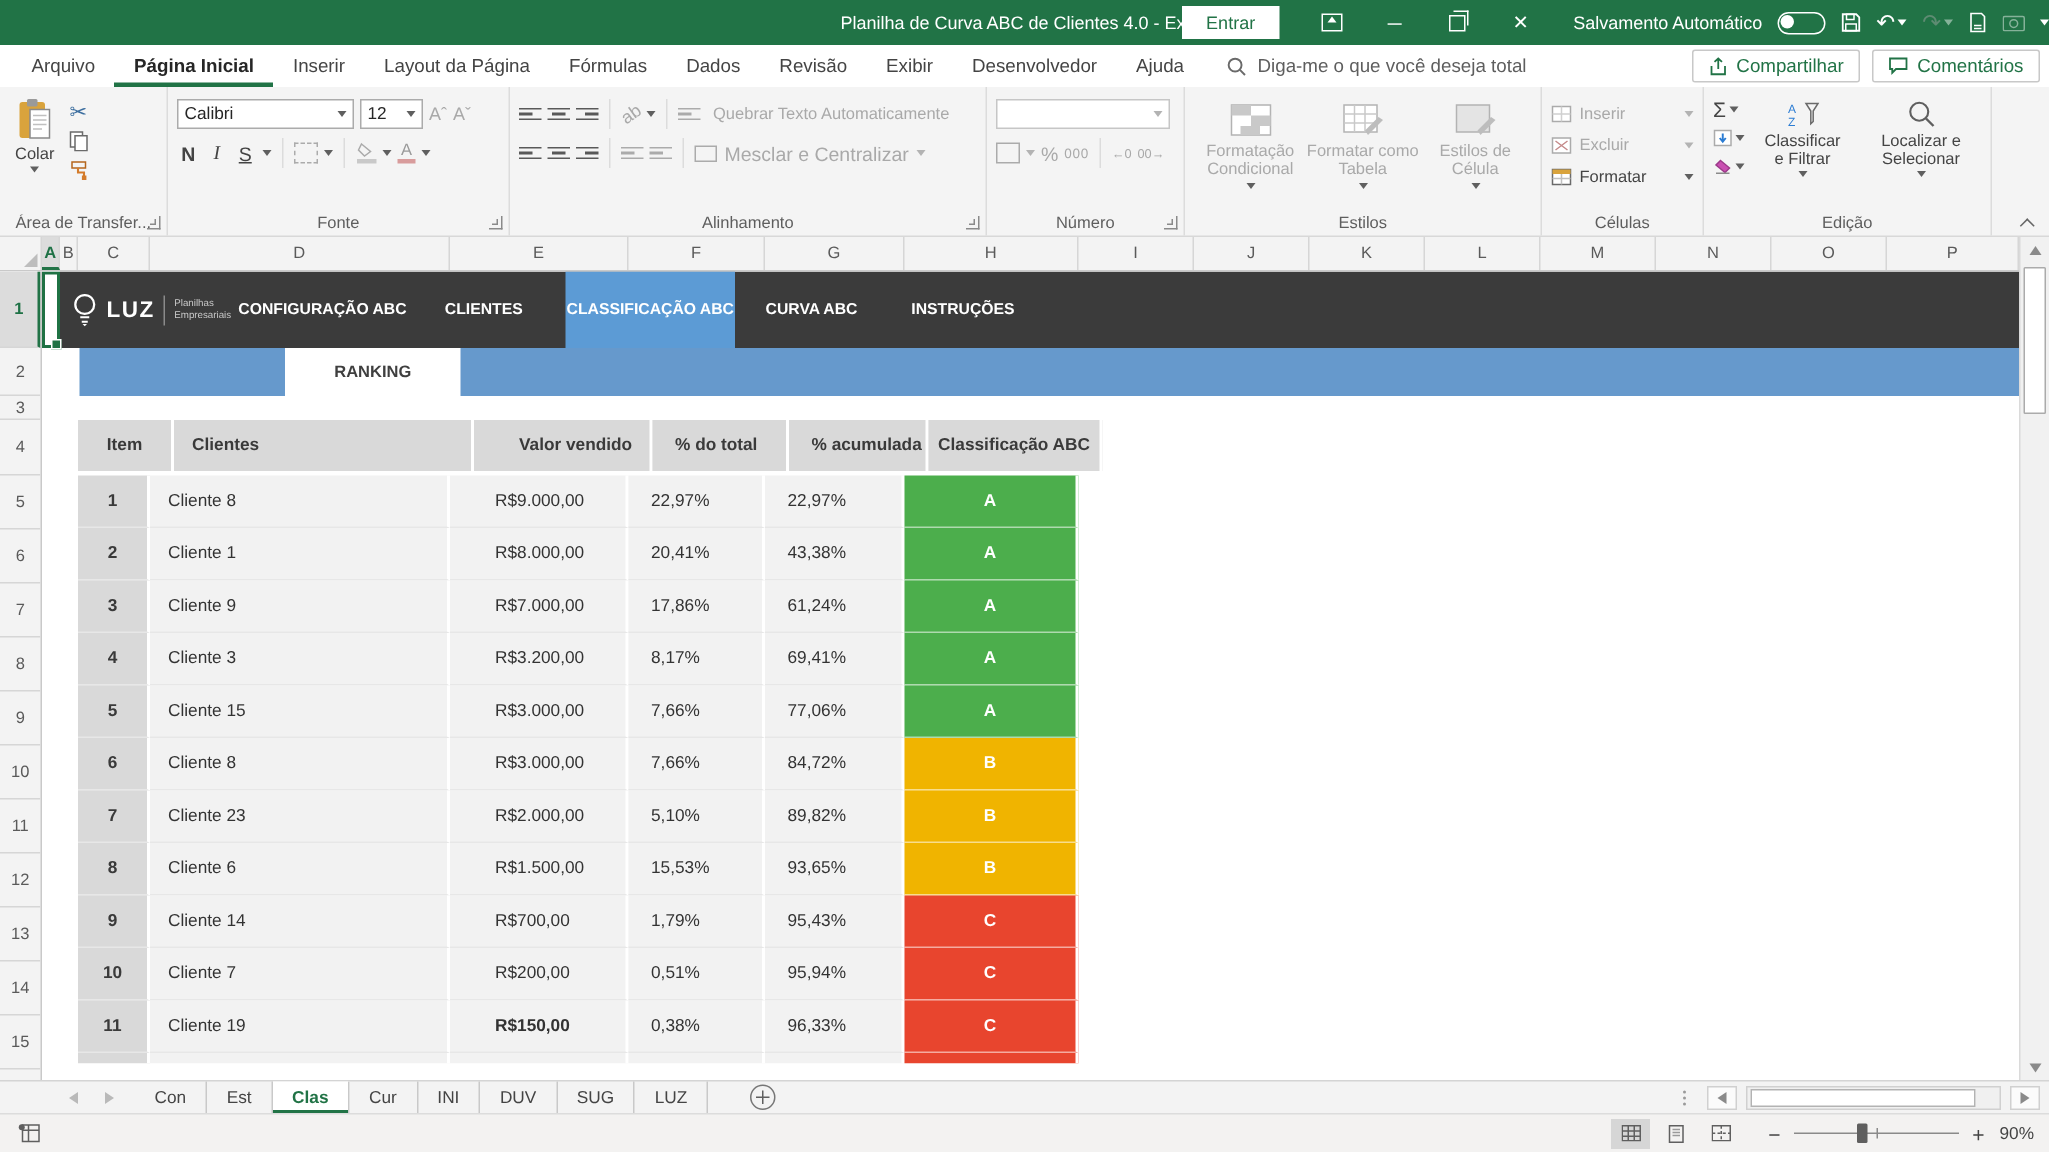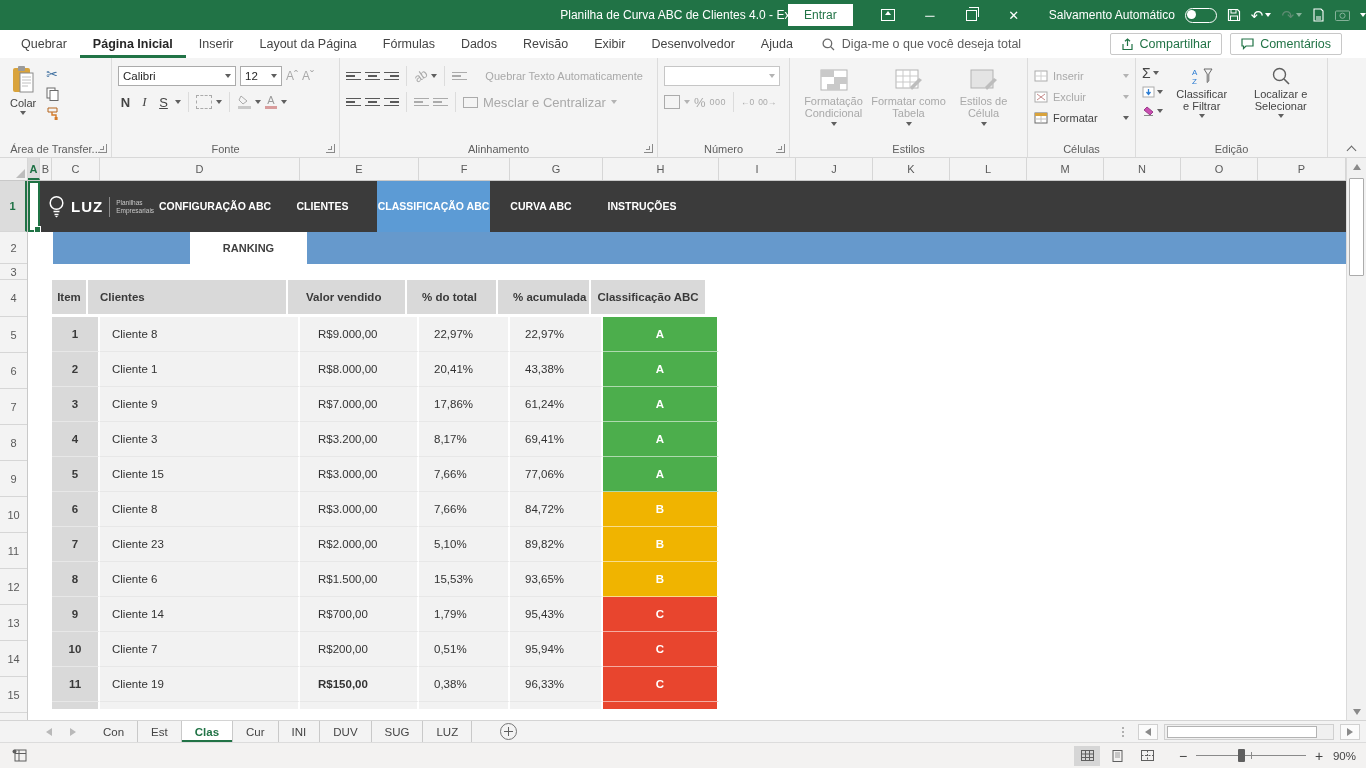--- a/index.html
+++ b/index.html
@@ -22,21 +22,21 @@
   .ico-restore{width:9px;height:9px;border:1px solid #fff;position:relative;}
   .ico-restore:before{content:'';position:absolute;left:2px;top:-4px;width:9px;height:9px;border:1px solid #fff;border-bottom:none;border-left:none;}
   .ico-ribopt{width:12px;height:10px;border:1px solid #fff;position:relative;}
   .ico-ribopt:before{content:'';position:absolute;left:3px;top:1px;width:0;height:0;border-left:3px solid transparent;border-right:3px solid transparent;border-bottom:4px solid #fff;}
   
   #menubar{top:30px;left:0;width:1366px;height:28px;background:#fff;display:flex;align-items:stretch;}
   #menu-tabs{display:flex;padding-left:8px;}
   .mtab{padding:0 13px;font-size:12.5px;color:#444;display:flex;align-items:center;box-sizing:border-box;}
   .mtab.active{color:#262626;font-weight:700;border-bottom:3px solid #217346;padding-top:3px;}
   #tellme{display:flex;align-items:center;gap:7px;margin-left:16px;color:#5e5e5e;font-size:12.5px;}
-  #menu-right{margin-left:auto;display:flex;align-items:center;gap:8px;padding-right:24px;}
+  #menu-right{margin-left:auto;display:flex;align-items:center;gap:8px;padding-right:6px;}
   .menu-chip{display:flex;align-items:center;gap:6px;border:1px solid #c8c8c8;background:#fff;color:#217346;
              font-size:12.5px;padding:3px 10px;border-radius:2px;}
   
   #ribbon{top:58px;left:0;width:1366px;height:100px;background:#f4f4f4;border-bottom:1px solid #d8d8d8;box-sizing:border-box;display:flex;}
   .rgroup{position:relative;border-right:1px solid #dcdcdc;box-sizing:border-box;padding:5px 6px 18px 6px;flex:none;}
   .glabel{position:absolute;bottom:2px;left:0;right:0;text-align:center;font-size:11px;color:#5e5e5e;white-space:nowrap;overflow:hidden;}
   .lnch{position:absolute;bottom:4px;right:4px;width:8px;height:8px;border-right:1px solid #8a8a8a;border-bottom:1px solid #8a8a8a;}
   .lnch:before{content:'';position:absolute;right:2px;bottom:2px;width:3px;height:3px;border-right:1px solid #8a8a8a;border-bottom:1px solid #8a8a8a;}
   .rrow{display:flex;align-items:center;height:26px;gap:4px;}
   .dd{width:0;height:0;border-left:3px solid transparent;border-right:3px solid transparent;border-top:4px solid #5f5f5f;flex:none;}
@@ -88,21 +88,21 @@
   
   #abc-table{position:absolute;left:24px;top:99px;}
   .thead{display:flex;}
   .th{height:34px;margin-bottom:3px;background:#d9d9d9;font-weight:700;font-size:11.5px;color:#3a3a3a;
       display:flex;align-items:center;border-right:2px solid #fff;box-sizing:border-box;flex:none;}
   .trow{display:flex;}
   .td{height:35px;background:#f2f2f2;border-bottom:1px solid #e7e7e7;border-right:2px solid #fff;
       font-size:11.5px;color:#333;display:flex;align-items:center;box-sizing:border-box;flex:none;}
   .td.item{background:#d9d9d9;justify-content:center;font-weight:700;color:#3a3a3a;}
   .td.badge{color:#fff;font-weight:700;justify-content:center;border-bottom:1px solid rgba(255,255,255,.55);}
-  .a-c{justify-content:center;} .a-l{padding-left:12px;} .a-l30{padding-left:18px;} .a-l15{padding-left:15px;}
+  .a-c{justify-content:center;} .a-l{padding-left:12px;} .a-l30{padding-left:30px;} .a-l15{padding-left:15px;}
   .partial{height:7px;overflow:hidden;}
   .partial .td{height:7px;border-bottom:none;}
   
   #vscroll{top:158px;left:1346px;width:20px;height:562px;background:#f1f1f1;border-left:1px solid #dadada;box-sizing:border-box;}
   .sbtn{height:17px;display:flex;align-items:center;justify-content:center;}
   .tri-up{width:0;height:0;border-left:4px solid transparent;border-right:4px solid transparent;border-bottom:6px solid #8a8a8a;}
   .tri-dn{width:0;height:0;border-left:4px solid transparent;border-right:4px solid transparent;border-top:6px solid #8a8a8a;}
   .tri-lf{width:0;height:0;border-top:4px solid transparent;border-bottom:4px solid transparent;border-right:6px solid #8a8a8a;}
   .tri-rt{width:0;height:0;border-top:4px solid transparent;border-bottom:4px solid transparent;border-left:6px solid #8a8a8a;}
   #vthumb{margin:3px 2px 0 2px;height:96px;background:#fff;border:1px solid #ababab;border-radius:1px;}
@@ -185,21 +185,21 @@
         </svg>
     </span>
     <span class="qbtn">
         <span class="ddw"></span>
       </span>
   </div>
 </div>
 
 <div class="abs" id="menubar">
   <div id="menu-tabs">
-      <div class="mtab">Quebrar</div>
+      <div class="mtab">Arquivo</div>
       <div class="mtab active">Página Inicial</div>
       <div class="mtab">Inserir</div>
       <div class="mtab">Layout da Página</div>
       <div class="mtab">Fórmulas</div>
       <div class="mtab">Dados</div>
       <div class="mtab">Revisão</div>
       <div class="mtab">Exibir</div>
       <div class="mtab">Desenvolvedor</div>
       <div class="mtab">Ajuda</div>
     </div>
@@ -315,21 +315,21 @@
         </span>
       <span class="bars r">
           <i></i>
           <i></i>
           <i></i>
         </span>
       <span class="vsep"></span>
       <span class="dim" style="font-size:12px;transform:rotate(-35deg);">ab</span>
         <span class="dd dim"></span>
       <span class="vsep"></span>
-      <span class="dim" style="display:flex;align-items:center;gap:18px;font-size:11px;">
+      <span class="dim" style="display:flex;align-items:center;gap:8px;font-size:11px;">
         <span class="bars l dimb">
             <i></i>
             <i></i>
             <i></i>
           </span>
         <span>Quebrar Texto Automaticamente</span>
       </span>
     </div>
     <div class="rrow">
       <span class="bars l">
@@ -550,21 +550,21 @@
         <div class="navitem" style="left: 456px; width: 90px;">CURVA ABC</div>
         <div class="navitem" style="left: 552px; width: 100px;">INSTRUÇÕES</div>
       </div>
   </div>
   <div id="bluebar"></div>
   <div id="ranking-tab">RANKING</div>
   <div id="a1-sel"></div>
 
   <div id="abc-table">
     <div class="thead" id="table-head">
-        <div class="th a-c" style="width: 36px;">Item</div>
+        <div class="th a-c" style="width: 64px;">Item</div>
         <div class="th a-l" style="width: 200px;">Clientes</div>
         <div class="th a-l30" style="width: 119px;">Valor vendido</div>
         <div class="th a-l15" style="width: 91px;">% do total</div>
         <div class="th a-l15" style="width: 93px;">% acumulada</div>
         <div class="th a-c" style="width: 116px;">Classificação ABC</div>
       </div>
     <div id="table-body">
         <div class="trow">
           <div class="td a-c item" style="width: 48px;">1</div>
           <div class="td a-l" style="width: 200px;">Cliente 8</div>

